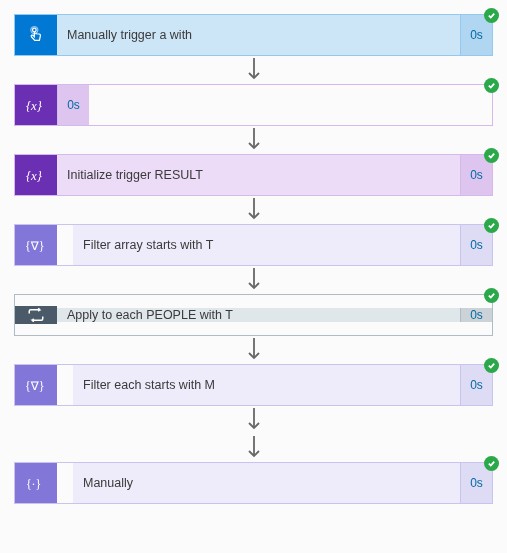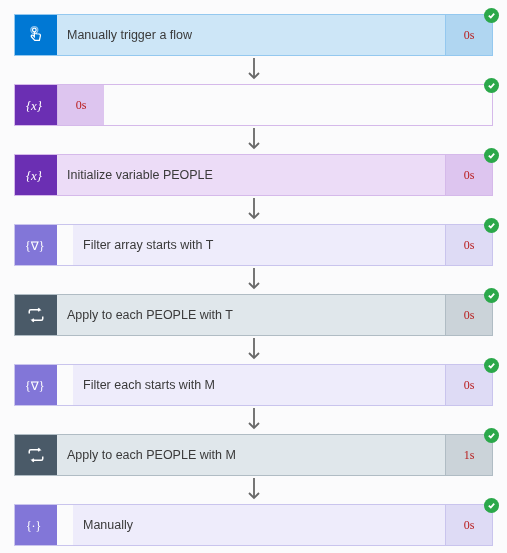--- a/index.html
+++ b/index.html
@@ -25,29 +25,28 @@
   }
   .label-box {
     flex: 1;
     display: flex;
     align-items: center;
     padding-left: 10px;
     font-size: 12.5px;
     color: #3a3a3a;
   }
   .duration-box {
-    width: 47px;
+    width: 32px;
     display: flex;
     align-items: center;
     justify-content: center;
     font-size: 12px;
-    color: #b91c1c;
+    color: #0369a1;
     border-left: 1px solid;
     flex-shrink: 0;
-    font-family: Liberation Serif, serif;
   }
   .badge {
     position: absolute;
     top: -7px;
     right: -7px;
     width: 15px;
     height: 15px;
     border-radius: 50%;
     background: #2ba84a;
     display: flex;
@@ -68,21 +67,21 @@
   .theme-dpurple .label-box { background: #ecdcf7; }
   .theme-dpurple .duration-box { background: #ddc5ef; border-left-color: #d5b9ea; }
 
   
   .theme-lpurple { border-color: #c9c4ed; }
   .theme-lpurple .icon-box { background: #8276d8; }
   .theme-lpurple .label-box { background: #eeecfb; margin-left: 16px; }
   .theme-lpurple .duration-box { background: #dedbf5; border-left-color: #c9c4ed; }
 
   
-  .theme-gray { border-color: #b0bcc4; }
+  .theme-gray { border-color: #b0bcc4; align-items: center; }
   .theme-gray .icon-box { background: #4a5a68; }
   .theme-gray .label-box { background: #e0e7eb; }
   .theme-gray .duration-box { background: #cbd3d9; border-left-color: #b0bcc4; }
 
   .arrow {
     display: flex;
     justify-content: center;
     height: 28px;
     align-items: center;
   }
@@ -94,21 +93,21 @@
 
 <div id="flow">
     <div class="step theme-blue">
       <div class="icon-box">
         <svg width="20" height="20" viewBox="0 0 24 24" fill="none" stroke="#fff" stroke-width="1.5">
           <circle cx="10" cy="6" r="2.2"></circle>
           <circle cx="10" cy="6" r="4.2" stroke-opacity="0.55"></circle>
           <path d="M10 8v6l-1.5-1.5c-.8-.8-2.2-.3-2.2.8 0 .4.15.8.45 1.1l3.8 4.1h5.5l1.2-5.5c.2-1-.4-2-1.4-2.2L12 10.5V9"></path>
         </svg>
       </div>
-      <div class="label-box">Manually trigger a flow</div>
+      <div class="label-box">Manually trigger a with</div>
       <div class="duration-box">0s</div>
       <div class="badge">
         <svg width="9" height="9" viewBox="0 0 10 10" fill="none" stroke="#fff" stroke-width="2">
           <polyline points="2,5.2 4.2,7.2 8,3"></polyline>
         </svg>
       </div>
     </div>
     <div class="arrow">
       <svg width="18" height="26" viewBox="0 0 18 26" fill="none" stroke="#676767" stroke-width="1.8">
         <line x1="9" y1="1" x2="9" y2="21"></line>
@@ -133,21 +132,21 @@
         <line x1="9" y1="1" x2="9" y2="21"></line>
         <polyline points="4,16 9,21 14,16"></polyline>
       </svg>
     </div>
     <div class="step theme-dpurple">
       <div class="icon-box">
         <svg width="22" height="18" viewBox="0 0 24 18">
           <text x="1" y="14" font-size="14" font-style="italic" font-family="serif" fill="#fff">{x}</text>
         </svg>
       </div>
-      <div class="label-box">Initialize variable PEOPLE</div>
+      <div class="label-box">Initialize trigger RESULT</div>
       <div class="duration-box">0s</div>
       <div class="badge">
         <svg width="9" height="9" viewBox="0 0 10 10" fill="none" stroke="#fff" stroke-width="2">
           <polyline points="2,5.2 4.2,7.2 8,3"></polyline>
         </svg>
       </div>
     </div>
     <div class="arrow">
       <svg width="18" height="26" viewBox="0 0 18 26" fill="none" stroke="#676767" stroke-width="1.8">
         <line x1="9" y1="1" x2="9" y2="21"></line>
@@ -207,34 +206,20 @@
           <polyline points="2,5.2 4.2,7.2 8,3"></polyline>
         </svg>
       </div>
     </div>
     <div class="arrow">
       <svg width="18" height="26" viewBox="0 0 18 26" fill="none" stroke="#676767" stroke-width="1.8">
         <line x1="9" y1="1" x2="9" y2="21"></line>
         <polyline points="4,16 9,21 14,16"></polyline>
       </svg>
     </div>
-    <div class="step theme-gray">
-      <div class="icon-box">
-        <svg width="18" height="18" viewBox="0 0 24 24" fill="none" stroke="#fff" stroke-width="2">
-          <path d="M3 10V7a2 2 0 012-2h12l-2-2m2 2l-2 2M21 14v3a2 2 0 01-2 2H7l2 2m-2-2l2-2"></path>
-        </svg>
-      </div>
-      <div class="label-box">Apply to each PEOPLE with M</div>
-      <div class="duration-box">1s</div>
-      <div class="badge">
-        <svg width="9" height="9" viewBox="0 0 10 10" fill="none" stroke="#fff" stroke-width="2">
-          <polyline points="2,5.2 4.2,7.2 8,3"></polyline>
-        </svg>
-      </div>
-    </div>
     <div class="arrow">
       <svg width="18" height="26" viewBox="0 0 18 26" fill="none" stroke="#676767" stroke-width="1.8">
         <line x1="9" y1="1" x2="9" y2="21"></line>
         <polyline points="4,16 9,21 14,16"></polyline>
       </svg>
     </div>
     <div class="step theme-lpurple">
       <div class="icon-box">
         <svg width="22" height="18" viewBox="0 0 24 18">
           <text x="1" y="14" font-size="13" font-family="serif" fill="#fff">{·}</text>

